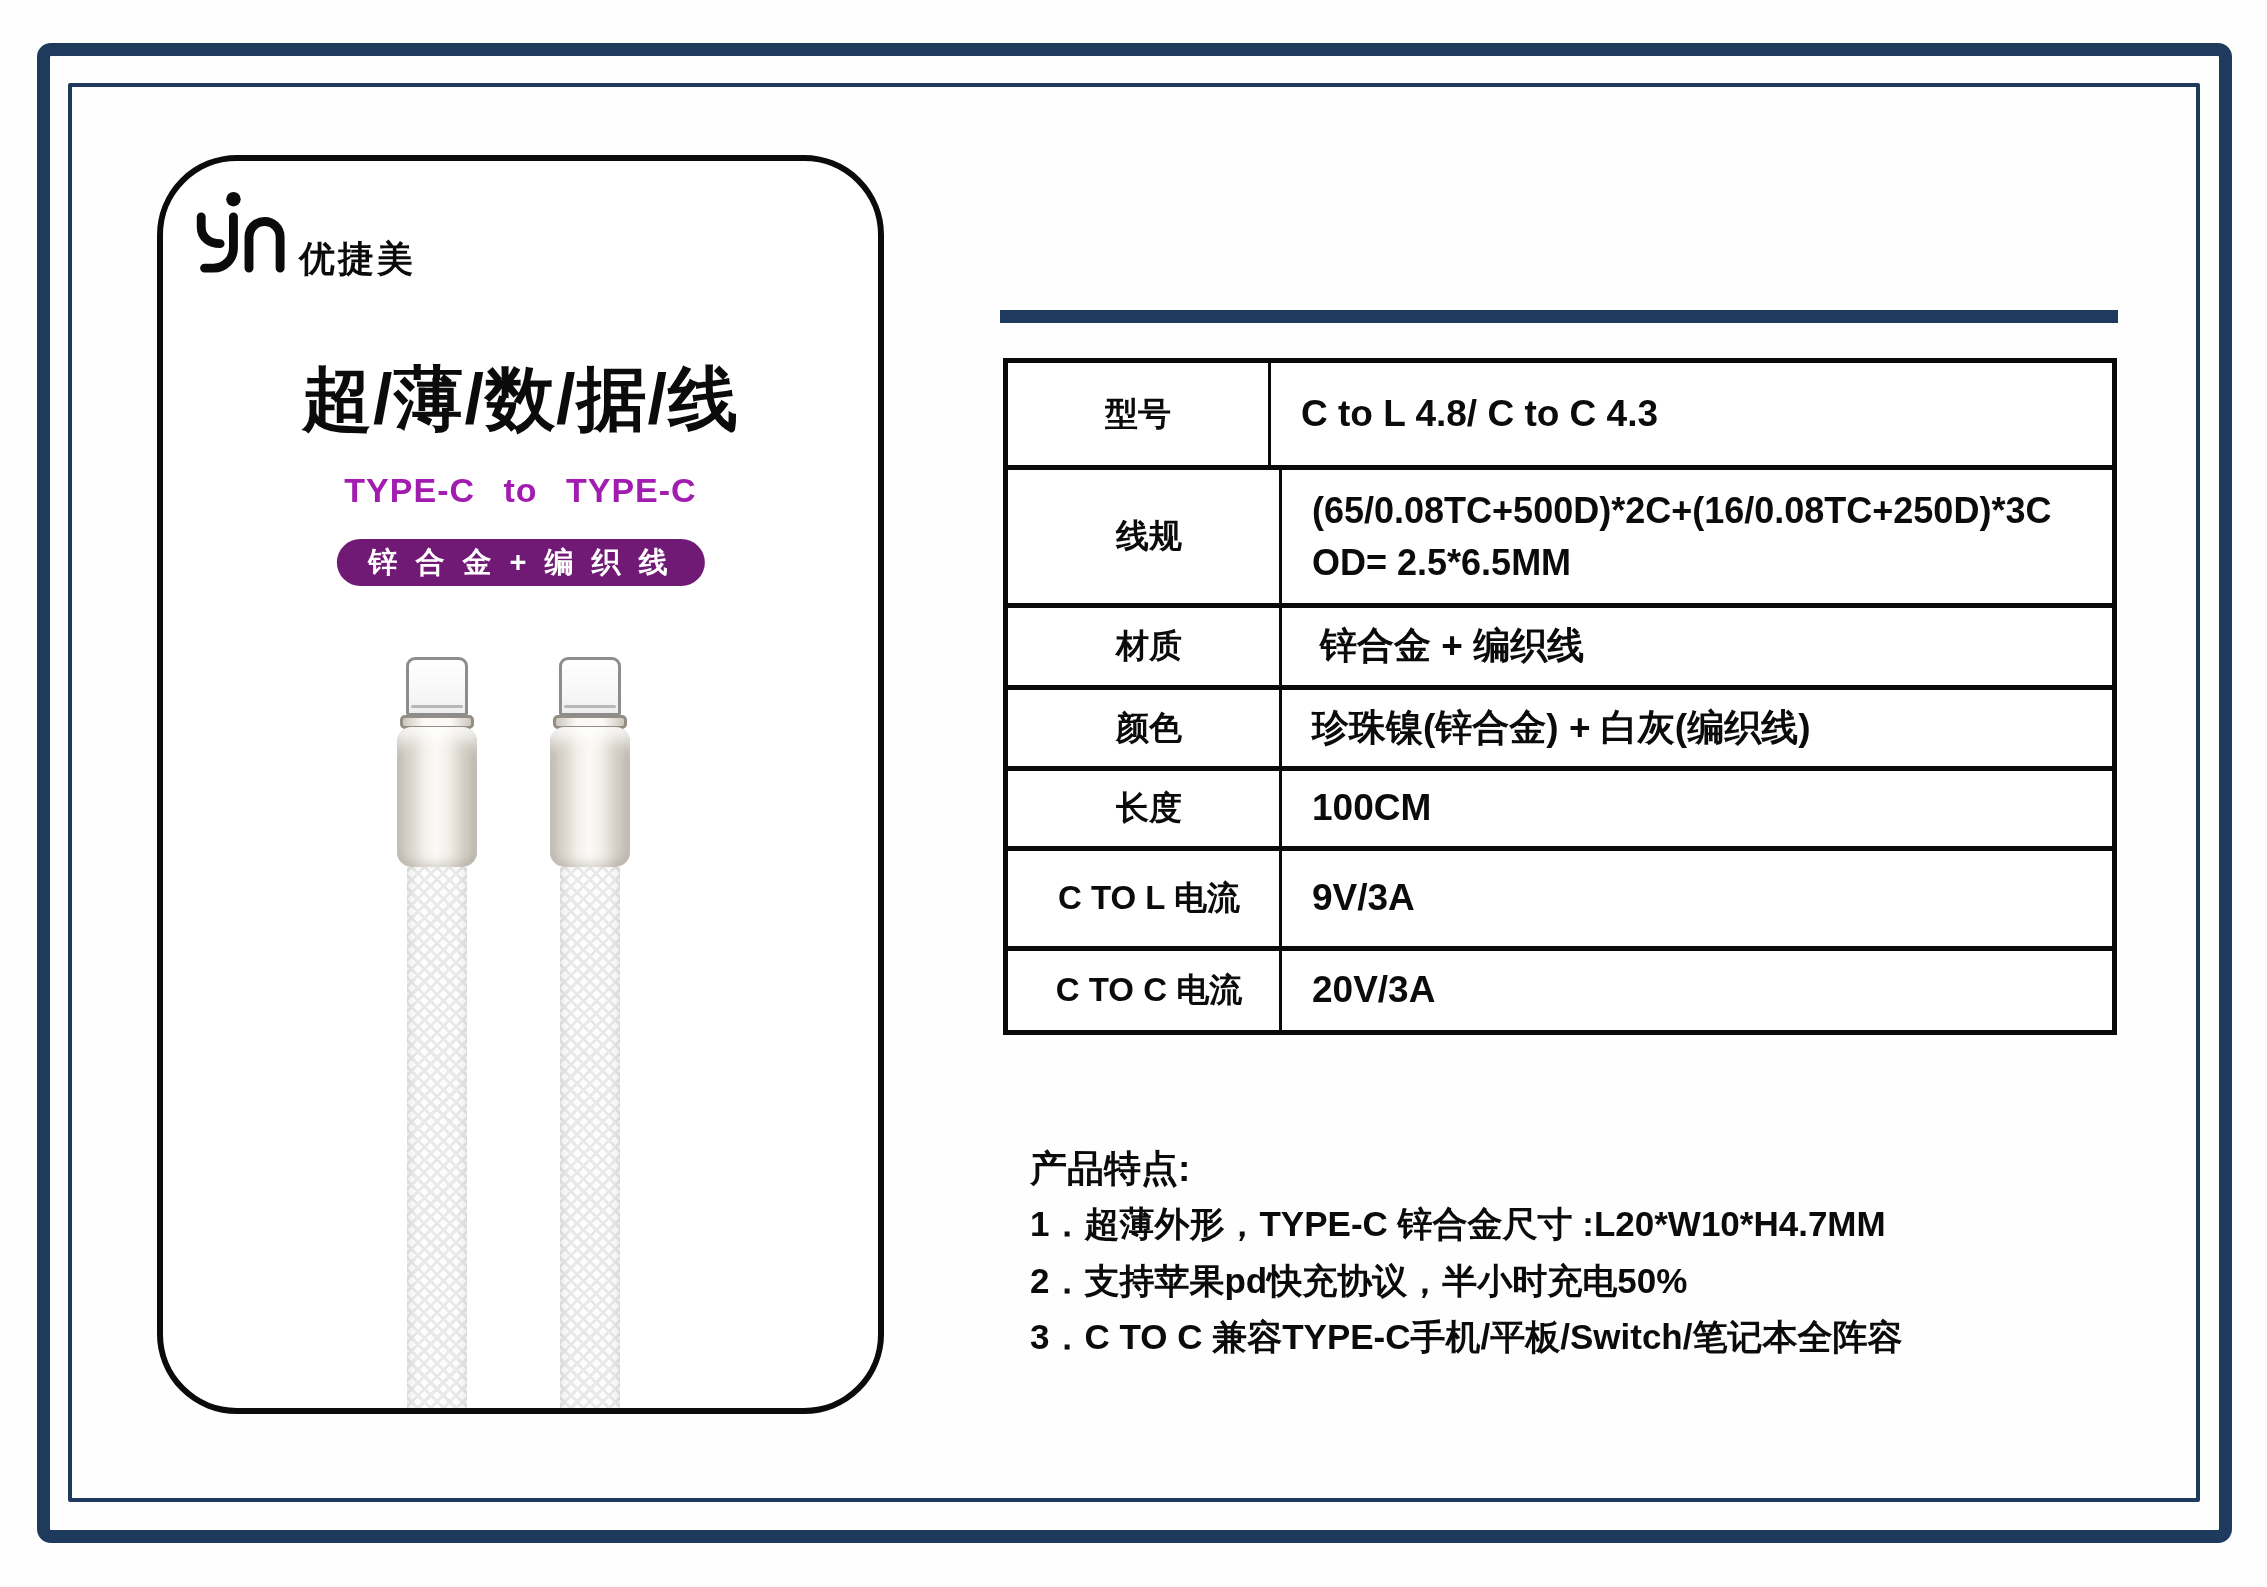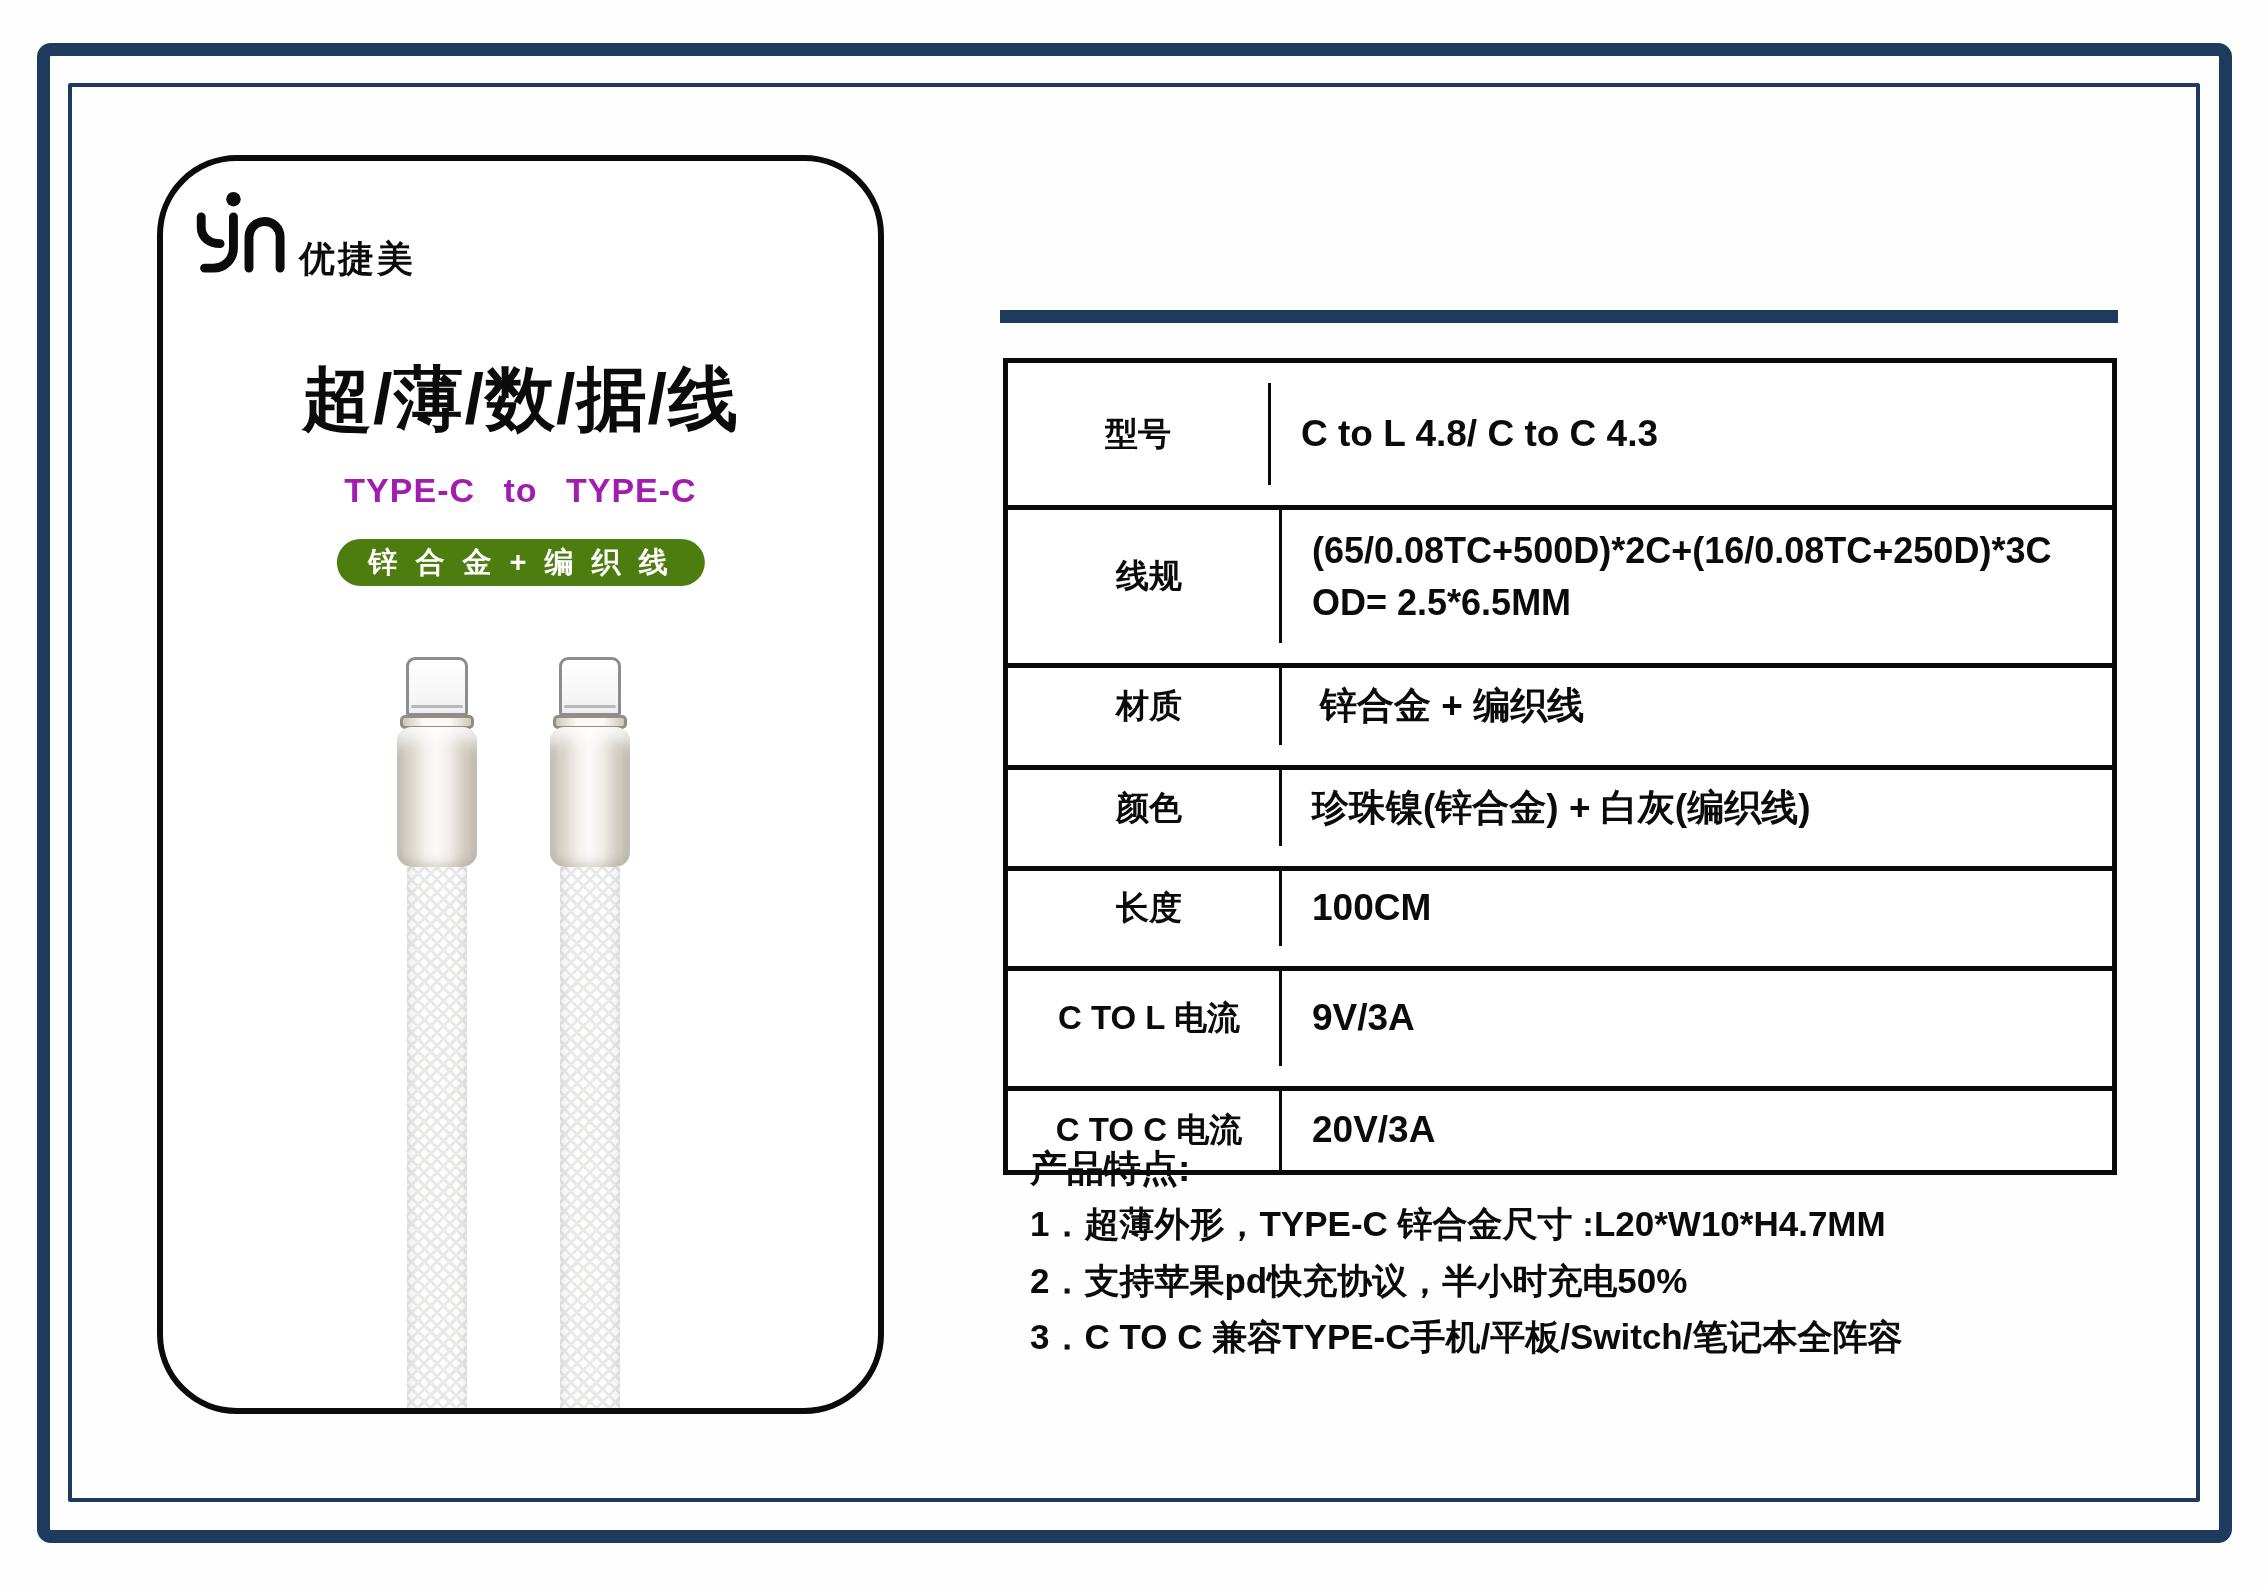--- a/index.html
+++ b/index.html
@@ -27,21 +27,21 @@
   .card-title{
     position:absolute;top:192px;left:0;right:0;text-align:center;
     font-size:70px;font-weight:900;letter-spacing:1px;white-space:nowrap;
   }
   .card-subtitle{
     position:absolute;top:310px;left:0;right:0;text-align:center;
     font-size:34px;font-weight:700;color:#a21caf;word-spacing:18px;letter-spacing:1px;
   }
   .badge{
     position:absolute;top:378px;left:50%;transform:translateX(-50%);
-    background:#4d7c0f;color:#ffffff;height:47px;line-height:47px;border-radius:25px;
+    background:#701a75;color:#ffffff;height:47px;line-height:47px;border-radius:25px;
     padding:0 32px;font-size:29px;font-weight:700;letter-spacing:5px;white-space:nowrap;
   }
   
   .connector{position:absolute;top:496px;width:80px;display:flex;flex-direction:column;align-items:center;}
   .connector.left{left:234px;}
   .connector.right{left:387px;}
   .tip{
     width:62px;height:59px;box-sizing:border-box;border:3px solid #8d8d8d;
     border-radius:9px 9px 3px 3px;background:linear-gradient(180deg,#ffffff 0%,#f6f6f6 70%,#ededed 100%);
     position:relative;
@@ -69,21 +69,21 @@
   }
   
   .panel-title{
     position:absolute;left:1028px;top:156px;font-size:80px;font-weight:900;letter-spacing:2px;white-space:nowrap;
   }
   .divider{position:absolute;left:1000px;top:310px;width:1118px;height:13px;background:#1e3a5c;}
   .spec-table{
     position:absolute;left:1003px;top:358px;width:1114px;box-sizing:border-box;
     border:5px solid #0a0a0a;background:#ffffff;
   }
-  .t-row{display:grid;grid-template-columns:263px 1fr;box-sizing:border-box;margin-top:20px;}
+  .t-row{display:grid;grid-template-columns:263px 1fr;box-sizing:border-box;}
   .t-row + .t-row{border-top:5px solid #0a0a0a;padding-left:11px;}
   .t-label{
     border-right:3px solid #0a0a0a;display:flex;align-items:center;justify-content:center;
     font-size:33px;font-weight:700;text-align:center;white-space:nowrap;
   }
   .t-value{
     display:flex;flex-direction:column;justify-content:center;padding-left:30px;
     font-size:37px;font-weight:700;line-height:1.42;
   }
   .features-heading{position:absolute;left:1030px;top:1144px;font-size:37px;font-weight:900;}

